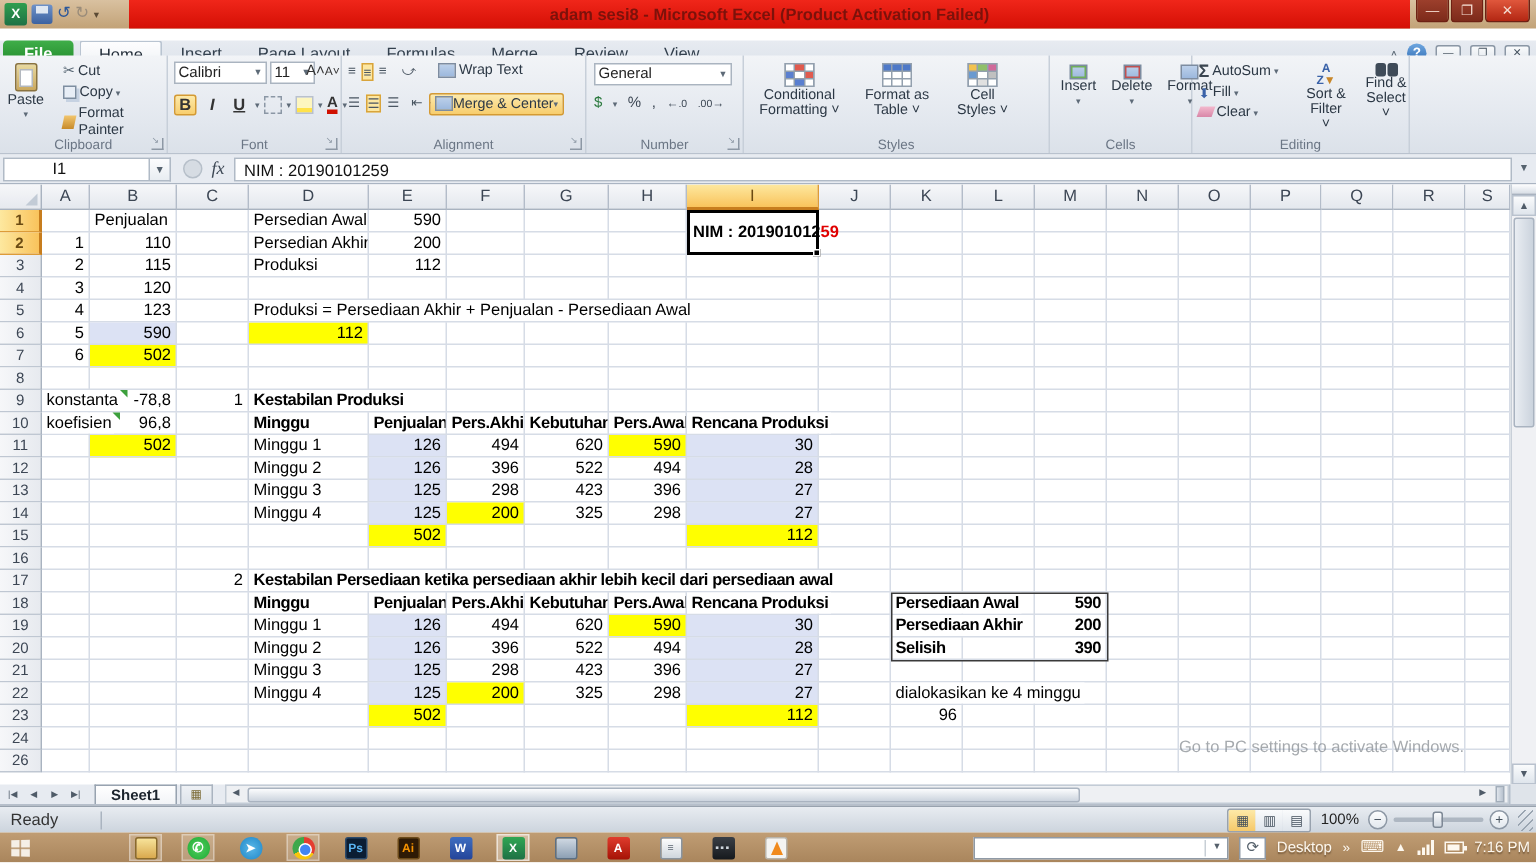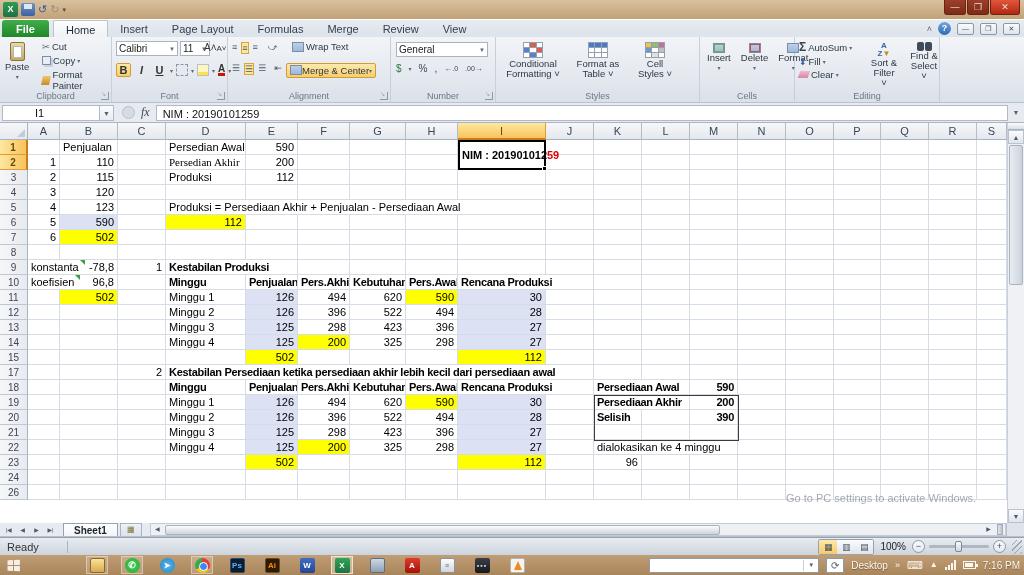--- a/index.html
+++ b/index.html
@@ -20,21 +20,21 @@
   .qat .drop{font-size:7px;color:#5b4a34;}
   .title-band{position:absolute;left:86px;top:0;width:854px;height:19px;
     background:linear-gradient(#f0261a,#d40f04);display:flex;align-items:center;justify-content:center;}
   .title-band .txt{font-size:11px;color:#7c120b;font-weight:bold;}
   .winbtns{position:absolute;right:4px;top:0;height:15px;display:flex;}
   .winbtn{width:22px;height:15px;margin-left:1px;display:flex;align-items:center;justify-content:center;
     font-size:9px;color:#f4ddd2;background:linear-gradient(#9c3f2c,#7d2a1a);border:1px solid #6e2013;border-top:none;border-radius:0 0 3px 3px;}
   .winbtn.close{background:linear-gradient(#e0573c,#b32713);width:30px;}
 
   
-  .tabrow{position:absolute;left:0;top:20px;width:1024px;height:18px;
+  .tabrow{position:absolute;left:0;top:27px;width:1024px;height:18px;
     background:linear-gradient(#e7ebf1,#dde3eb);border-bottom:1px solid #c3ccd8;}
   .tabs{position:absolute;left:2px;top:0;height:18px;display:flex;align-items:flex-end;}
   .tab{padding:2px 12px 2px 12px;font-size:11px;color:#33404e;height:18px;line-height:14px;}
   .tab.file{background:linear-gradient(#3fae49,#1e8527);color:#fff;font-weight:bold;
     border-radius:3px 3px 0 0;margin-right:4px;padding:2px 14px;}
   .tab.active{background:linear-gradient(#fdfdfe,#eef1f5);border:1px solid #b9c4d1;border-bottom:none;
     border-radius:2px 2px 0 0;color:#1f2a36;}
   .tabrow-icons{position:absolute;right:4px;top:2px;display:flex;gap:6px;align-items:center;}
   .mini-ic{font-size:9px;color:#5d6a77;}
   .help-ic{width:13px;height:13px;border-radius:50%;background:linear-gradient(#6fa7e0,#2d6ab2);
@@ -196,20 +196,23 @@
 <div class="screen">
 
   <div class="titlebar">
     <div class="qat">
       <div class="appicon">X</div>
       <div class="save"></div>
       <div class="glyph">↺</div>
       <div class="glyph dim">↻</div>
       <div class="drop">▾</div>
     </div>
+    <div class="title-band">
+      <span class="txt">adam sesi8 - Microsoft Excel (Product Activation Failed)</span>
+    </div>
     <div class="winbtns">
       <div class="winbtn">—</div>
       <div class="winbtn">❐</div>
       <div class="winbtn close">✕</div>
     </div>
   </div>
 
   <div class="tabrow">
     <div class="tabs">
       <div class="tab file">File</div>
@@ -490,21 +493,21 @@
           <div class="cell" style="width: 47px;"></div>
           <div class="cell" style="width: 48px;"></div>
           <div class="cell" style="width: 48px;"></div>
           <div class="cell" style="width: 30px;"></div>
         </div>
         <div class="grid-row">
           <div class="row-h sel">2</div>
           <div class="cell num" style="width: 32px;">1</div>
           <div class="cell num" style="width: 58px;">110</div>
           <div class="cell" style="width: 48px;"></div>
-          <div class="cell" style="width: 80px; font-family: Liberation Serif, serif;">Persedian Akhir</div>
+          <div class="cell" style="width: 80px;">Persedian Akhir</div>
           <div class="cell num" style="width: 52px;">200</div>
           <div class="cell" style="width: 52px;"></div>
           <div class="cell" style="width: 56px;"></div>
           <div class="cell" style="width: 52px;"></div>
           <div class="cell" style="width: 88px;"></div>
           <div class="cell" style="width: 48px;"></div>
           <div class="cell" style="width: 48px;"></div>
           <div class="cell" style="width: 48px;"></div>
           <div class="cell" style="width: 48px;"></div>
           <div class="cell" style="width: 48px;"></div>
@@ -792,20 +795,42 @@
           <div class="row-h">15</div>
           <div class="cell" style="width: 32px;"></div>
           <div class="cell" style="width: 58px;"></div>
           <div class="cell" style="width: 48px;"></div>
           <div class="cell" style="width: 80px;"></div>
           <div class="cell num fy" style="width: 52px;">502</div>
           <div class="cell" style="width: 52px;"></div>
           <div class="cell" style="width: 56px;"></div>
           <div class="cell" style="width: 52px;"></div>
           <div class="cell num fy" style="width: 88px;">112</div>
+          <div class="cell" style="width: 48px;"></div>
+          <div class="cell" style="width: 48px;"></div>
+          <div class="cell" style="width: 48px;"></div>
+          <div class="cell" style="width: 48px;"></div>
+          <div class="cell" style="width: 48px;"></div>
+          <div class="cell" style="width: 48px;"></div>
+          <div class="cell" style="width: 47px;"></div>
+          <div class="cell" style="width: 48px;"></div>
+          <div class="cell" style="width: 48px;"></div>
+          <div class="cell" style="width: 30px;"></div>
+        </div>
+        <div class="grid-row">
+          <div class="row-h">16</div>
+          <div class="cell" style="width: 32px;"></div>
+          <div class="cell" style="width: 58px;"></div>
+          <div class="cell" style="width: 48px;"></div>
+          <div class="cell" style="width: 80px;"></div>
+          <div class="cell" style="width: 52px;"></div>
+          <div class="cell" style="width: 52px;"></div>
+          <div class="cell" style="width: 56px;"></div>
+          <div class="cell" style="width: 52px;"></div>
+          <div class="cell" style="width: 88px;"></div>
           <div class="cell" style="width: 48px;"></div>
           <div class="cell" style="width: 48px;"></div>
           <div class="cell" style="width: 48px;"></div>
           <div class="cell" style="width: 48px;"></div>
           <div class="cell" style="width: 48px;"></div>
           <div class="cell" style="width: 48px;"></div>
           <div class="cell" style="width: 47px;"></div>
           <div class="cell" style="width: 48px;"></div>
           <div class="cell" style="width: 48px;"></div>
           <div class="cell" style="width: 30px;"></div>

